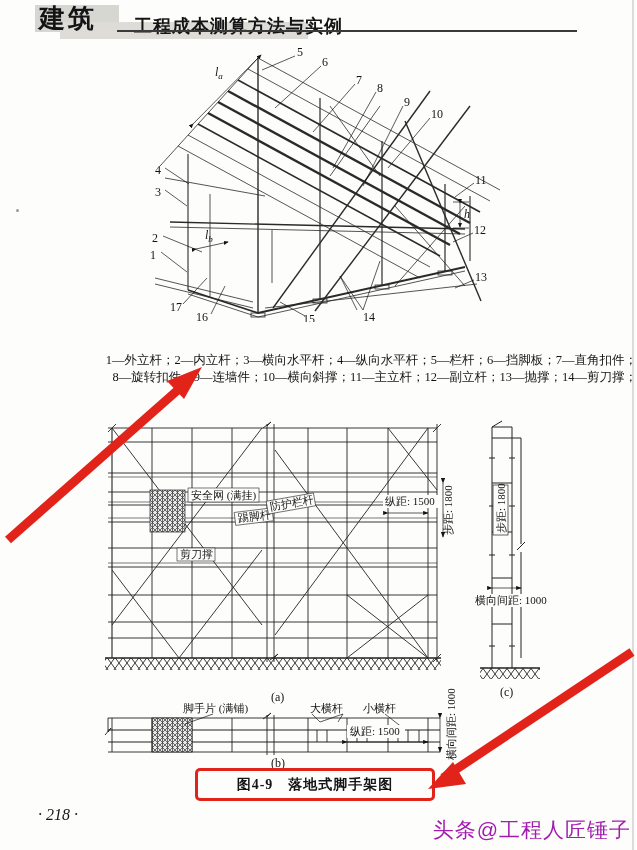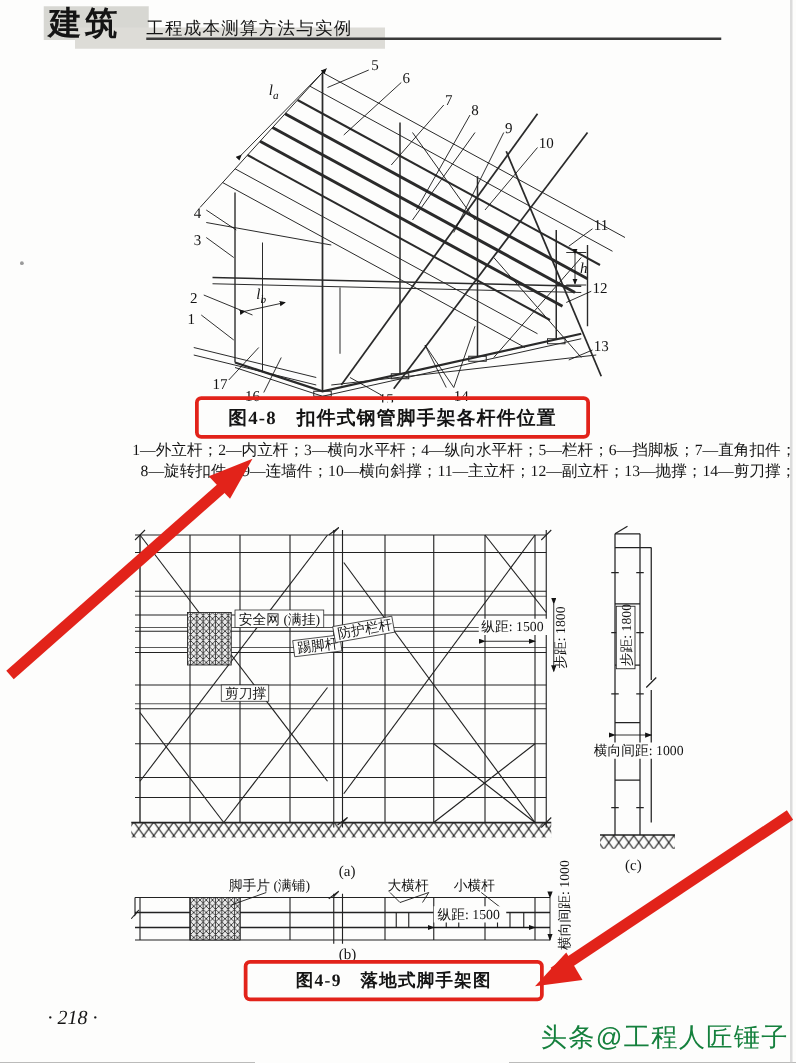--- a/index.html
+++ b/index.html
@@ -4,35 +4,35 @@
 <style>
   html,body{margin:0;padding:0;background:#888;}
   .page{position:relative;width:637px;height:850px;background:#fdfdfc;overflow:hidden;
         font-family:"Liberation Serif","DejaVu Serif",serif;color:#141414;}
   .scan-edge{position:absolute;right:3px;top:0;width:2px;height:850px;background:#dcdcdc;}
   
   .hdr-band1{position:absolute;left:35px;top:5px;width:84px;height:27px;background:#d7d7d2;}
   .hdr-band2{position:absolute;left:60px;top:22px;width:248px;height:17px;background:#dddcd7;}
   .hdr-logo{position:absolute;left:39px;top:1px;font-size:26px;font-weight:bold;letter-spacing:3px;
             font-family:"Liberation Sans","DejaVu Sans",sans-serif;}
-  .hdr-sub{position:absolute;left:117px;top:14px;font-size:14px;font-weight:normal;letter-spacing:1px;}
+  .hdr-sub{position:absolute;left:134px;top:14px;font-size:18px;font-weight:bold;letter-spacing:1px;}
   .hdr-line{position:absolute;left:117px;top:30px;width:460px;height:2px;background:#3a3a3a;}
   
   .redbox{position:absolute;border:3px solid #e2231a;border-radius:5px;display:flex;
           align-items:center;justify-content:center;background:transparent;}
   .redbox .cap{font-size:15px;font-weight:bold;letter-spacing:1px;white-space:nowrap;}
   #redbox1{left:156px;top:317px;width:310px;height:28px;}
   #redbox2{left:195px;top:768px;width:234px;height:27px;}
   
   .legend{position:absolute;left:0;width:637px;text-align:right;font-size:12.5px;line-height:17px;}
   #legend1{top:352px;}#legend2{top:369px;}#legend3{top:386px;}
   #subcap{top:797px;font-size:12.5px;}
   
   .pagenum{position:absolute;left:38px;top:806px;font-size:16px;font-style:italic;}
-  .watermark{position:absolute;right:6px;top:816px;font-size:21px;color:#15803d;
+  .watermark{position:absolute;right:6px;top:816px;font-size:21px;color:#a21caf;
              font-family:"Liberation Sans","DejaVu Sans",sans-serif;letter-spacing:1px;}
   .stray-dot{position:absolute;left:16px;top:209px;width:3px;height:3px;background:#9a9a9a;border-radius:50%;}
   svg text{font-family:"Liberation Serif","DejaVu Serif",serif;fill:#141414;}
   .overlay{position:absolute;left:0;top:0;pointer-events:none;}
 </style>
 </head>
 <body>
 
 <div class="page">
   <div class="scan-edge"></div>
@@ -142,23 +142,20 @@
       <text x="25" y="213">1</text>
       <text x="27" y="196">2</text>
       <text x="30" y="150">3</text>
       <text x="30" y="128">4</text>
       <text x="90" y="30" font-style="italic"><tspan>l</tspan><tspan font-size="9" dy="3">a</tspan></text>
       <text x="80" y="193" font-style="italic"><tspan>l</tspan><tspan font-size="9" dy="3">b</tspan></text>
       <text x="339" y="172" font-style="italic">h</text>
     </g>
   </svg>
 
-  <div id="redbox1" class="redbox">
-    <span class="cap">图4-8　扣件式钢管脚手架各杆件位置</span>
-  </div>
   <div id="legend1" class="legend">1—外立杆；2—内立杆；3—横向水平杆；4—纵向水平杆；5—栏杆；6—挡脚板；7—直角扣件；</div>
   <div id="legend2" class="legend">8—旋转扣件；9—连墙件；10—横向斜撑；11—主立杆；12—副立杆；13—抛撑；14—剪刀撑；</div>
 
   <svg class="overlay" style="left:95px;top:410px;" width="470" height="360" viewBox="0 0 470 360">
     <defs>
       <pattern id="net" width="5" height="5" patternUnits="userSpaceOnUse">
         <rect width="5" height="5" fill="#e9e9e9"></rect>
         <path d="M0,0 L5,5 M5,0 L0,5 M2.5,0 L2.5,5" stroke="#333" stroke-width="0.7"></path>
       </pattern>
       <pattern id="ground" width="8" height="11" patternUnits="userSpaceOnUse">

